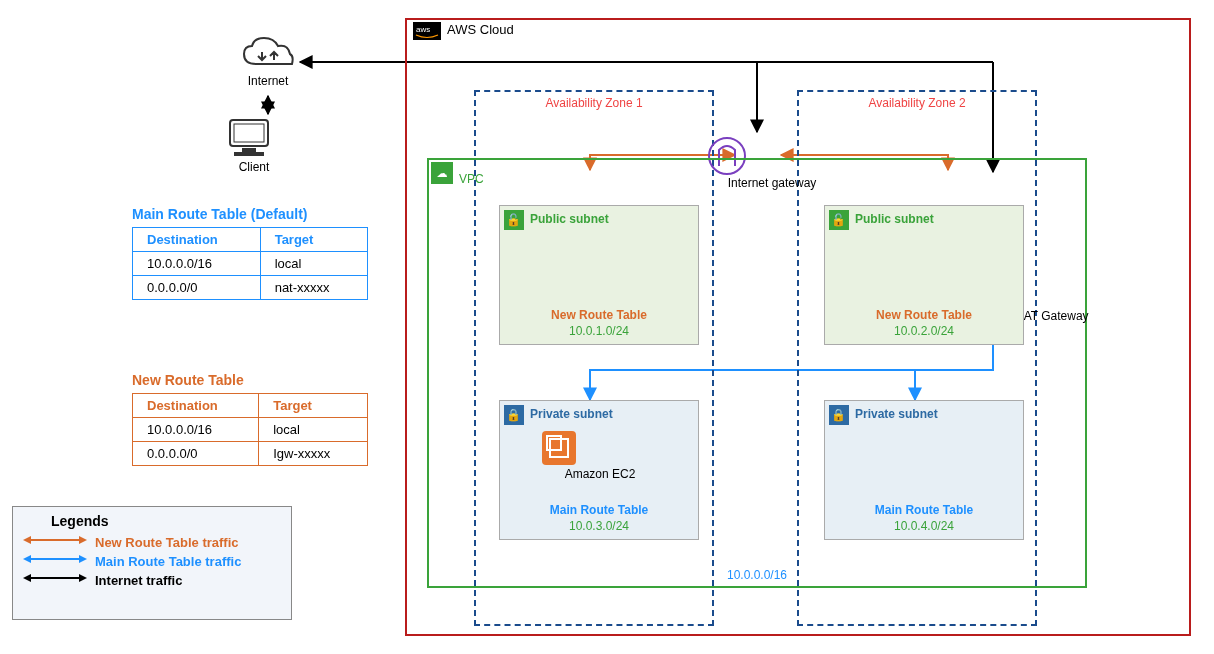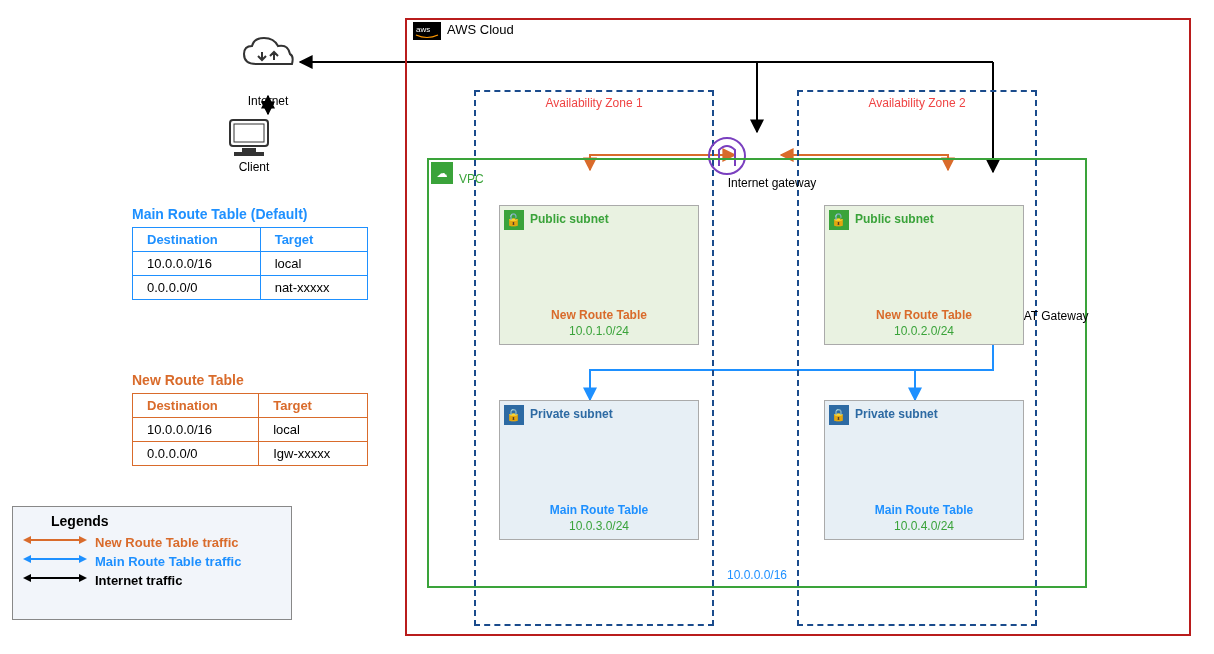--- a/index.html
+++ b/index.html
@@ -42,21 +42,21 @@
   .pub1 { left: 70px;  top: 45px; }
   .pub2 { left: 395px; top: 45px; }
   .prv1 { left: 70px;  top: 240px; }
   .prv2 { left: 395px; top: 240px; }
 
   
   .node-label { font-size: 12px; text-align: center; }
 
   
   .inet-icon { position: absolute; left: 238px; top: 34px; width: 60px; height: 60px; text-align: center; }
-  .inet-label { font-size: 12px; margin-top: 20px; }
+  .inet-label { font-size: 12px; margin-top: 0; }
 
   
   .client-icon { position: absolute; left: 224px; top: 116px; width: 60px; text-align: center; }
 
   
   .igw { position: absolute; left: 300px; top: 116px; width: 130px; text-align: center; }
   .igw svg { width: 40px; height: 40px; }
 
   
   .nat { position: absolute; left: 552px; top: 155px; width: 120px; text-align: center; }
@@ -199,20 +199,28 @@
         <span class="subnet-label green">Public subnet</span>
         <span class="rt-name new">New Route Table</span>
         <span class="subnet-cidr">10.0.2.0/24</span>
       </div>
 
       <div class="subnet private prv1">
         <div class="subnet-icon blue">
             <span class="lock">🔒</span>
           </div>
         <span class="subnet-label blue">Private subnet</span>
+        <div class="ec2">
+          <svg width="38" height="38" viewBox="0 0 38 38">
+            <rect x="2" y="2" width="34" height="34" rx="4" fill="#e8762d"></rect>
+            <rect x="10" y="10" width="18" height="18" fill="none" stroke="#fff" stroke-width="2"></rect>
+            <rect x="7" y="7" width="14" height="14" fill="none" stroke="#fff" stroke-width="2"></rect>
+          </svg>
+          <div class="node-label">Amazon EC2</div>
+        </div>
         <span class="rt-name main">Main Route Table</span>
         <span class="subnet-cidr">10.0.3.0/24</span>
       </div>
 
       <div class="subnet private prv2">
         <div class="subnet-icon blue">
             <span class="lock">🔒</span>
           </div>
         <span class="subnet-label blue">Private subnet</span>
         <span class="rt-name main">Main Route Table</span>

